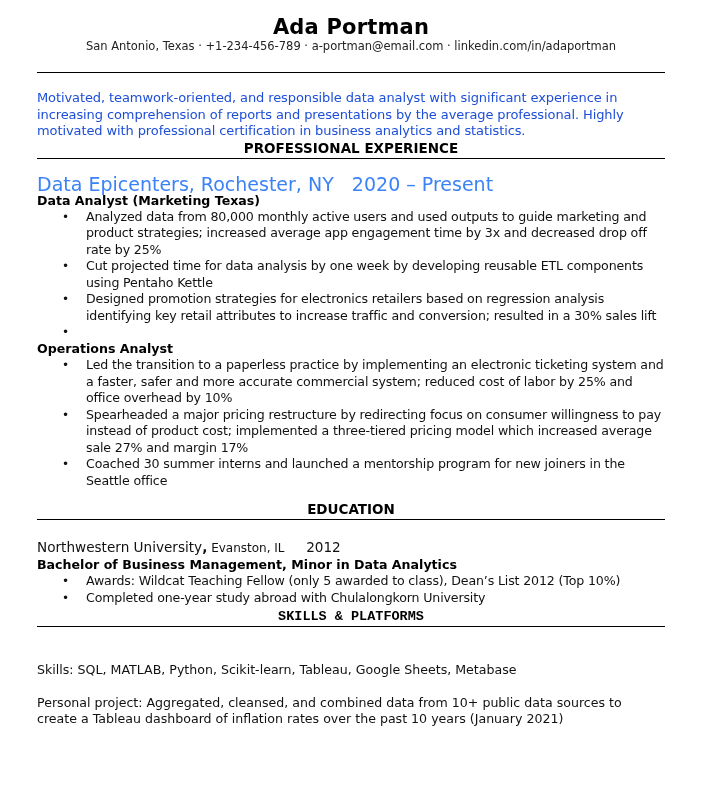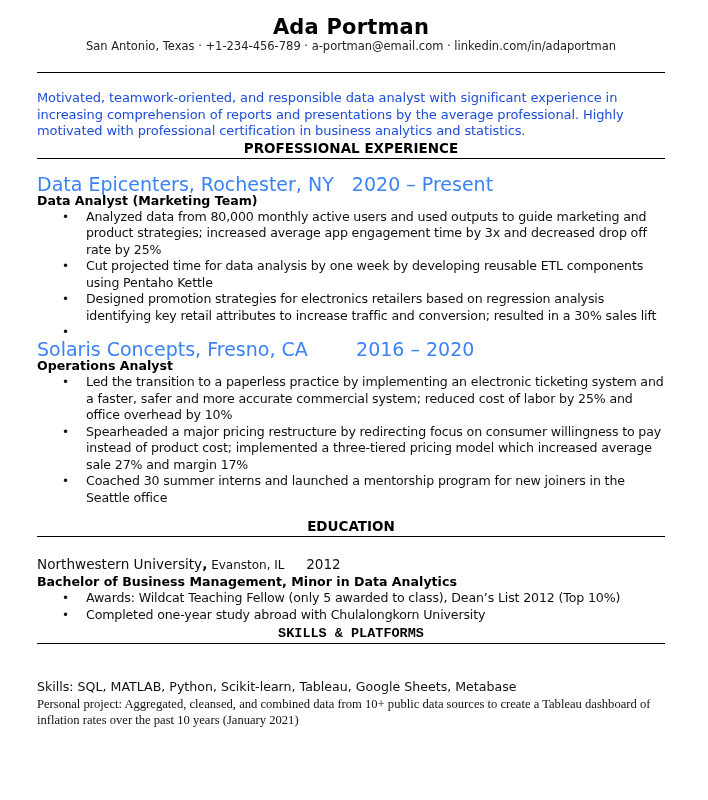--- a/index.html
+++ b/index.html
@@ -115,31 +115,30 @@
 
   <hr class="rule" style="margin-top:19px;">
 
   <div class="summary" style="margin-top:17px;">Motivated, teamwork-oriented, and responsible data analyst with significant experience in increasing comprehension of reports and presentations by the average professional. Highly motivated with professional certification in business analytics and statistics.</div>
 
   <div class="section-title" style="margin-top:0px;">PROFESSIONAL EXPERIENCE</div>
   <hr class="rule" style="margin-top:1px;">
 
   <div style="margin-top:17px;">
     <div class="job-header">Data Epicenters, Rochester, NY   2020 – Present</div>
-    <div class="job-role">Data Analyst (Marketing Team)</div>
+    <div class="job-role">Data Analyst (Marketing Texas)</div>
     <ul class="bullets">
       <li><span class="dot">•</span><span>Analyzed data from 80,000 monthly active users and used outputs to guide marketing and product strategies; increased average app engagement time by 3x and decreased drop off rate by 25%</span></li>
       <li><span class="dot">•</span><span>Cut projected time for data analysis by one week by developing reusable ETL components using Pentaho Kettle</span></li>
       <li><span class="dot">•</span><span>Designed promotion strategies for electronics retailers based on regression analysis identifying key retail attributes to increase traffic and conversion; resulted in a 30% sales lift</span></li>
       <li><span class="dot">•</span></li>
     </ul>
   </div>
 
   <div style="margin-top:17px;">
-    <div class="job-header">Solaris Concepts, Fresno, CA        2016 – 2020</div>
     <div class="job-role">Operations Analyst</div>
     <ul class="bullets">
       <li><span class="dot">•</span><span>Led the transition to a paperless practice by implementing an electronic ticketing system and a faster, safer and more accurate commercial system; reduced cost of labor by 25% and office overhead by 10%</span></li>
       <li><span class="dot">•</span><span>Spearheaded a major pricing restructure by redirecting focus on consumer willingness to pay instead of product cost; implemented a three-tiered pricing model which increased average sale 27% and margin 17%</span></li>
       <li><span class="dot">•</span><span>Coached 30 summer interns and launched a mentorship program for new joiners in the Seattle office</span></li>
     </ul>
   </div>
 
   <div class="section-title" style="margin-top:12px;">EDUCATION</div>
   <hr class="rule" style="margin-top:1px;">
@@ -150,15 +149,15 @@
     <ul class="bullets">
       <li><span class="dot">•</span><span>Awards: Wildcat Teaching Fellow (only 5 awarded to class), Dean’s List 2012 (Top 10%)</span></li>
       <li><span class="dot">•</span><span>Completed one-year study abroad with Chulalongkorn University</span></li>
     </ul>
   </div>
 
   <div class="section-title" style="margin-top:2px;font-family:Liberation Mono, monospace;">SKILLS &amp; PLATFORMS</div>
   <hr class="rule" style="margin-top:1px;">
 
   <div class="skills" style="margin-top:35px;">Skills: SQL, MATLAB, Python, Scikit-learn, Tableau, Google Sheets, Metabase</div>
-  <div class="project" style="font-family:Liberation Serif, serif;">Personal project: Aggregated, cleansed, and combined data from 10+ public data sources to create a Tableau dashboard of inflation rates over the past 10 years (January 2021)</div>
+  <div class="project" style="margin-top:16px;">Personal project: Aggregated, cleansed, and combined data from 10+ public data sources to create a Tableau dashboard of inflation rates over the past 10 years (January 2021)</div>
 
 </div>
 
 </body></html>

